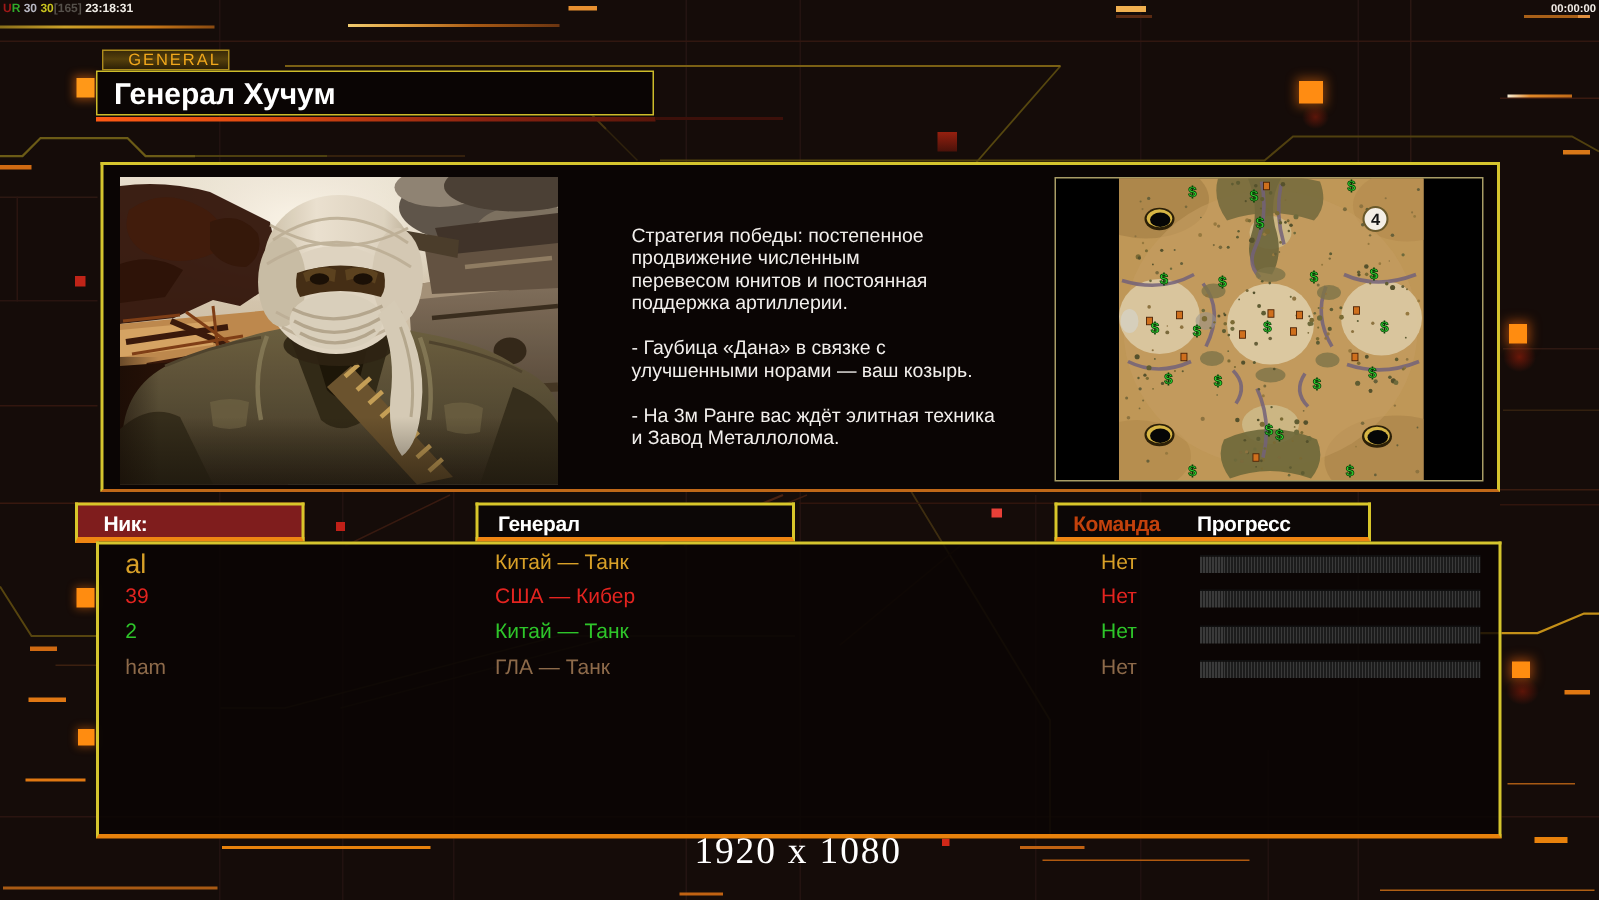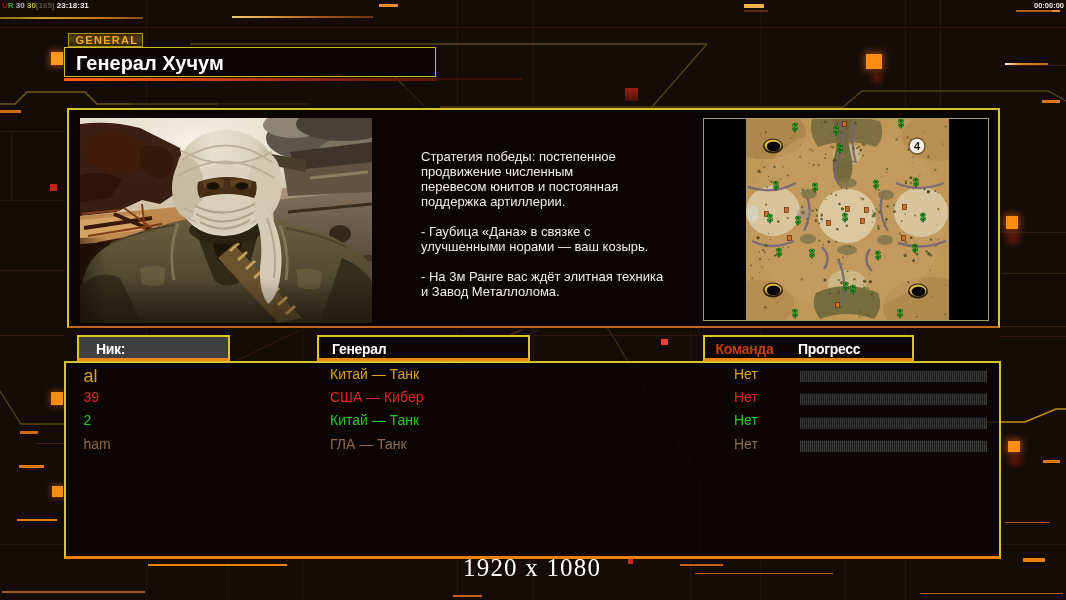--- a/index.html
+++ b/index.html
@@ -117,21 +117,21 @@
 <div class="abs" style="left:2px;top:1px;font-size:8px;font-weight:bold;letter-spacing:0px;">
   <span style="color:#a01818;">U</span><span style="color:#30a82a;">R</span>
   <span style="color:#b9b9c4;">30</span>
   <span style="color:#c8c21e;">30</span><span style="color:#55504a;">[165]</span>
   <span style="color:#f0ece6;"> 23:18:31</span>
 </div>
 
 <div class="abs" style="right:2px;top:1px;font-size:7.5px;font-weight:bold;color:#efe9e3;">00:00:00</div>
 
 <div class="abs" style="left:67.5px;top:33px;width:66px;height:11.5px;background:linear-gradient(180deg,#3a2a08,#55400c 45%,#2e2106);border:1px solid #ad8c1c;
-     color:#f2a81c;font-size:11px;font-weight:bold;letter-spacing:1.3px;line-height:12px;padding-left:7px;overflow:hidden;">GENERAL</div>
+     color:#f2a81c;font-size:11px;font-weight:normal;letter-spacing:1.3px;line-height:12px;padding-left:17px;overflow:hidden;">GENERAL</div>
 
 <div class="abs" style="left:51px;top:51.5px;width:12px;height:13.5px;background:#ff9818;box-shadow:0 0 6px 2px rgba(255,120,20,0.45);"></div>
 
 <div class="abs" style="left:64px;top:47px;width:370px;height:28px;background:#0a0504;border:1.5px solid #cdbc2a;">
 
   <div class="abs" style="left:11px;top:4px;font-size:20px;font-weight:bold;color:#ffffff;">Генерал Хучум</div>
 </div>
 
 <div class="abs" style="left:64px;top:78px;width:373px;height:2.5px;background:linear-gradient(90deg,#ff5a14,#e04a10 30%,#8a2210 70%,#5a160a);"></div>
 <div class="abs" style="left:437px;top:78px;width:85px;height:2px;background:#3c100a;"></div>
@@ -609,21 +609,21 @@
           <text x="90" y="15" font-size="10" font-weight="bold" fill="#2fe033" stroke="#053a05" stroke-width="0.55" text-anchor="middle" font-family="Liberation Sans">$</text>
           <text x="52" y="105" font-size="10" font-weight="bold" fill="#2fe033" stroke="#053a05" stroke-width="0.55" text-anchor="middle" font-family="Liberation Sans">$</text>
 
     <circle cx="171" cy="27" r="8" fill="#f4efe6" stroke="#6b5a2b" stroke-width="1.4"></circle>
     <text x="171" y="31" font-size="11" font-weight="bold" fill="#151515" text-anchor="middle" font-family="Liberation Sans">4</text>
   </svg>
     </div>
   </div>
 </div>
 
-<div class="abs" style="left:77px;top:335px;width:149px;height:21px;background:#404040;border:2px solid #d8c62a;border-bottom:4px solid #ef8512;">
+<div class="abs" style="left:50px;top:335px;width:149px;height:21px;background:#7f1d1d;border:2px solid #d8c62a;border-bottom:4px solid #ef8512;">
   <div class="abs" style="left:17px;top:3.5px;font-size:14px;font-weight:bold;letter-spacing:-0.3px;color:#fff;">Ник:</div>
 </div>
 
 <div class="abs" style="left:317px;top:335px;width:209px;height:21px;background:#0c0706;border:2px solid #d8c62a;border-bottom:4px solid #ef8512;">
   <div class="abs" style="left:13px;top:3.5px;font-size:14px;font-weight:bold;letter-spacing:-0.3px;color:#fff;">Генерал</div>
 </div>
 
 <div class="abs" style="left:703px;top:335px;width:207px;height:21px;background:#0c0706;border:2px solid #d8c62a;border-bottom:4px solid #ef8512;">
   <div class="abs" style="left:10.5px;top:3.5px;font-size:14px;font-weight:bold;letter-spacing:-0.3px;color:#c2410c;">Команда</div>
   <div class="abs" style="left:93px;top:3.5px;font-size:14px;font-weight:bold;letter-spacing:-0.3px;color:#fff;text-align:center;">Прогресс</div>

